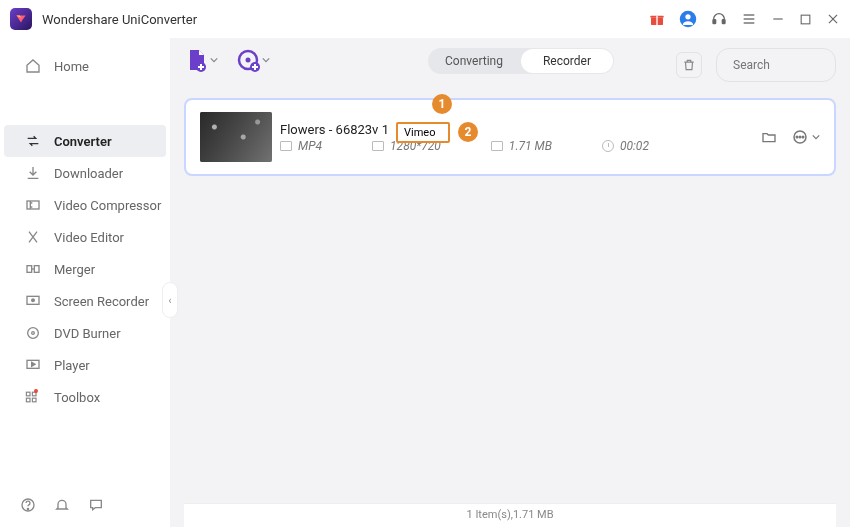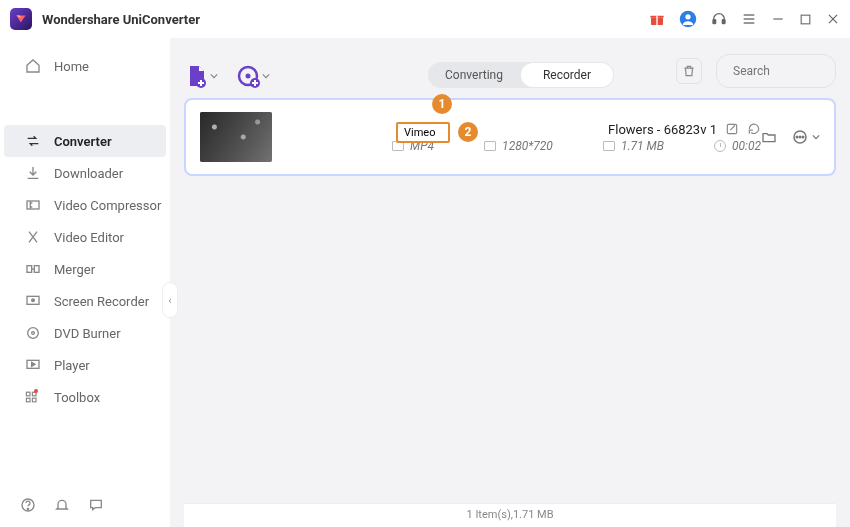--- a/index.html
+++ b/index.html
@@ -1,52 +1,52 @@
 <!DOCTYPE html>
 <html><head>
 <meta charset="utf-8">
 <style>
 * { box-sizing: border-box; margin: 0; padding: 0; font-family: -apple-system, BlinkMacSystemFont, "Segoe UI", Roboto, Arial, sans-serif; }
 body { width: 850px; height: 527px; background: #f3f3f5; overflow: hidden; position: relative; }
 
-.titlebar { height: 38px; background: #fff; display: flex; align-items: center; padding: 0 10px; font-weight: bold; }
+.titlebar { height: 38px; background: #fff; display: flex; align-items: center; padding: 0 10px; }
 .logo { width: 22px; height: 22px; border-radius: 5px; background: linear-gradient(135deg, #6b3fc9, #2a1560); display: flex; align-items: center; justify-content: center; margin-right: 10px; }
 .logo svg { width: 14px; height: 14px; }
 .app-title { font-size: 13px; color: #333; }
 .titlebar-right { margin-left: auto; display: flex; align-items: center; gap: 14px; }
 .titlebar-right .ico { color: #666; cursor: pointer; display: flex; align-items: center; }
 
 .main { display: flex; height: calc(100% - 38px); }
 
 .sidebar { width: 170px; background: #fff; display: flex; flex-direction: column; padding-top: 12px; position: relative; }
 .side-item { height: 32px; display: flex; align-items: center; padding-left: 20px; gap: 12px; color: #666; font-size: 13px; cursor: pointer; border-radius: 4px; margin: 0 4px; }
 .side-item.active { background: #edeef2; color: #222; font-weight: 600; margin-top: 43px; }
 .side-item .s-ico { width: 18px; height: 18px; color: #888; display:flex; align-items:center; justify-content:center;}
 .side-item.active .s-ico { color: #333; }
 .sidebar-bottom { margin-top: auto; display: flex; gap: 18px; padding: 14px 20px; color: #888; }
 .collapse-handle { position: absolute; right: -8px; top: 244px; width: 16px; height: 36px; background:#fff; border: 1px solid #eee; border-radius: 8px; display:flex; align-items:center; justify-content:center; color:#888; cursor:pointer; font-size:10px;}
 
 .content { flex: 1; padding: 10px 14px 0 14px; display:flex; flex-direction:column;}
-.toolbar { height: 40px; display: flex; align-items: flex-end; gap: 18px; }
+.toolbar { height: 40px; display: flex; align-items: flex-start; gap: 18px; }
 .tool-btn { display: flex; align-items: center; gap: 2px; cursor: pointer; }
 .seg { margin-left: 140px; width: 186px; height: 26px; background: #e6e7eb; border-radius: 13px; display: flex; position:relative; font-size:12px;}
 .seg .seg-item { flex:1; display:flex; align-items:center; justify-content:center; color:#555; cursor:pointer;}
 .tool-right { margin-left:auto; display:flex; align-items:center; gap:14px;}
 .trash-btn { width:26px; height:26px; border:1px solid #e2e2e6; border-radius:6px; display:flex; align-items:center; justify-content:center; color:#888; cursor:pointer;}
 .search-box { width:120px; height:20px; border:1px solid #e2e2e6; border-radius:13px; display:flex; align-items:center; padding:16px 10px; gap:6px; color:#aaa; font-size:12px;}
 .search-box input { border:none; outline:none; flex:1; font-size:12px; background:transparent;}
 
 .item-card { margin-top: 10px; border: 2px solid #c9d6ff; border-radius: 8px; background:#fff; height: 78px; display:flex; align-items:center; padding: 0 14px; position:relative;}
 .thumb { width: 72px; height: 50px; background: linear-gradient(135deg,#3a3a3a,#6a6a6a); border-radius:2px; position:relative; overflow:hidden;}
 .thumb::before{content:"";position:absolute;inset:0;background:
   radial-gradient(circle at 20% 30%, rgba(255,255,255,.6) 2px, transparent 3px),
   radial-gradient(circle at 60% 50%, rgba(255,255,255,.5) 2px, transparent 3px),
   radial-gradient(circle at 80% 20%, rgba(255,255,255,.4) 2px, transparent 3px),
   linear-gradient(120deg, rgba(40,40,40,.9), rgba(120,120,120,.6));}
-.item-body { margin-left: 8px; flex:1; display:flex; flex-direction:column; gap:2px;align-items:flex-end;}
+.item-body { margin-left: 8px; flex:1; display:flex; flex-direction:column; gap:2px;}
 .title-row { display:flex; align-items:center; gap:8px; font-size:13px; color:#222;}
 .tiny-ico { color:#888; cursor:pointer;}
 .meta-row { display:flex; align-items:center; gap: 50px; font-size:12px; color:#777;}
 .meta { display:flex; align-items:center; gap:6px;font-style:italic;}
 .meta .m-ico{ width:12px; height:10px; border:1px solid #bbb; border-radius:1px;}
 .clock-ico{width:12px;height:12px;border:1px solid #bbb;border-radius:50%;position:relative;}
 .clock-ico::after{content:"";position:absolute;left:5px;top:2px;width:1px;height:4px;background:#bbb;}
 .item-right { display:flex; align-items:center; gap:14px; color:#777;}
 
 .status-bar { margin-top:auto; height:24px; border-top:1px solid #eee; display:flex; align-items:center; justify-content:center; font-size:11px; color:#888; background:#fff; padding-bottom:2px;}

